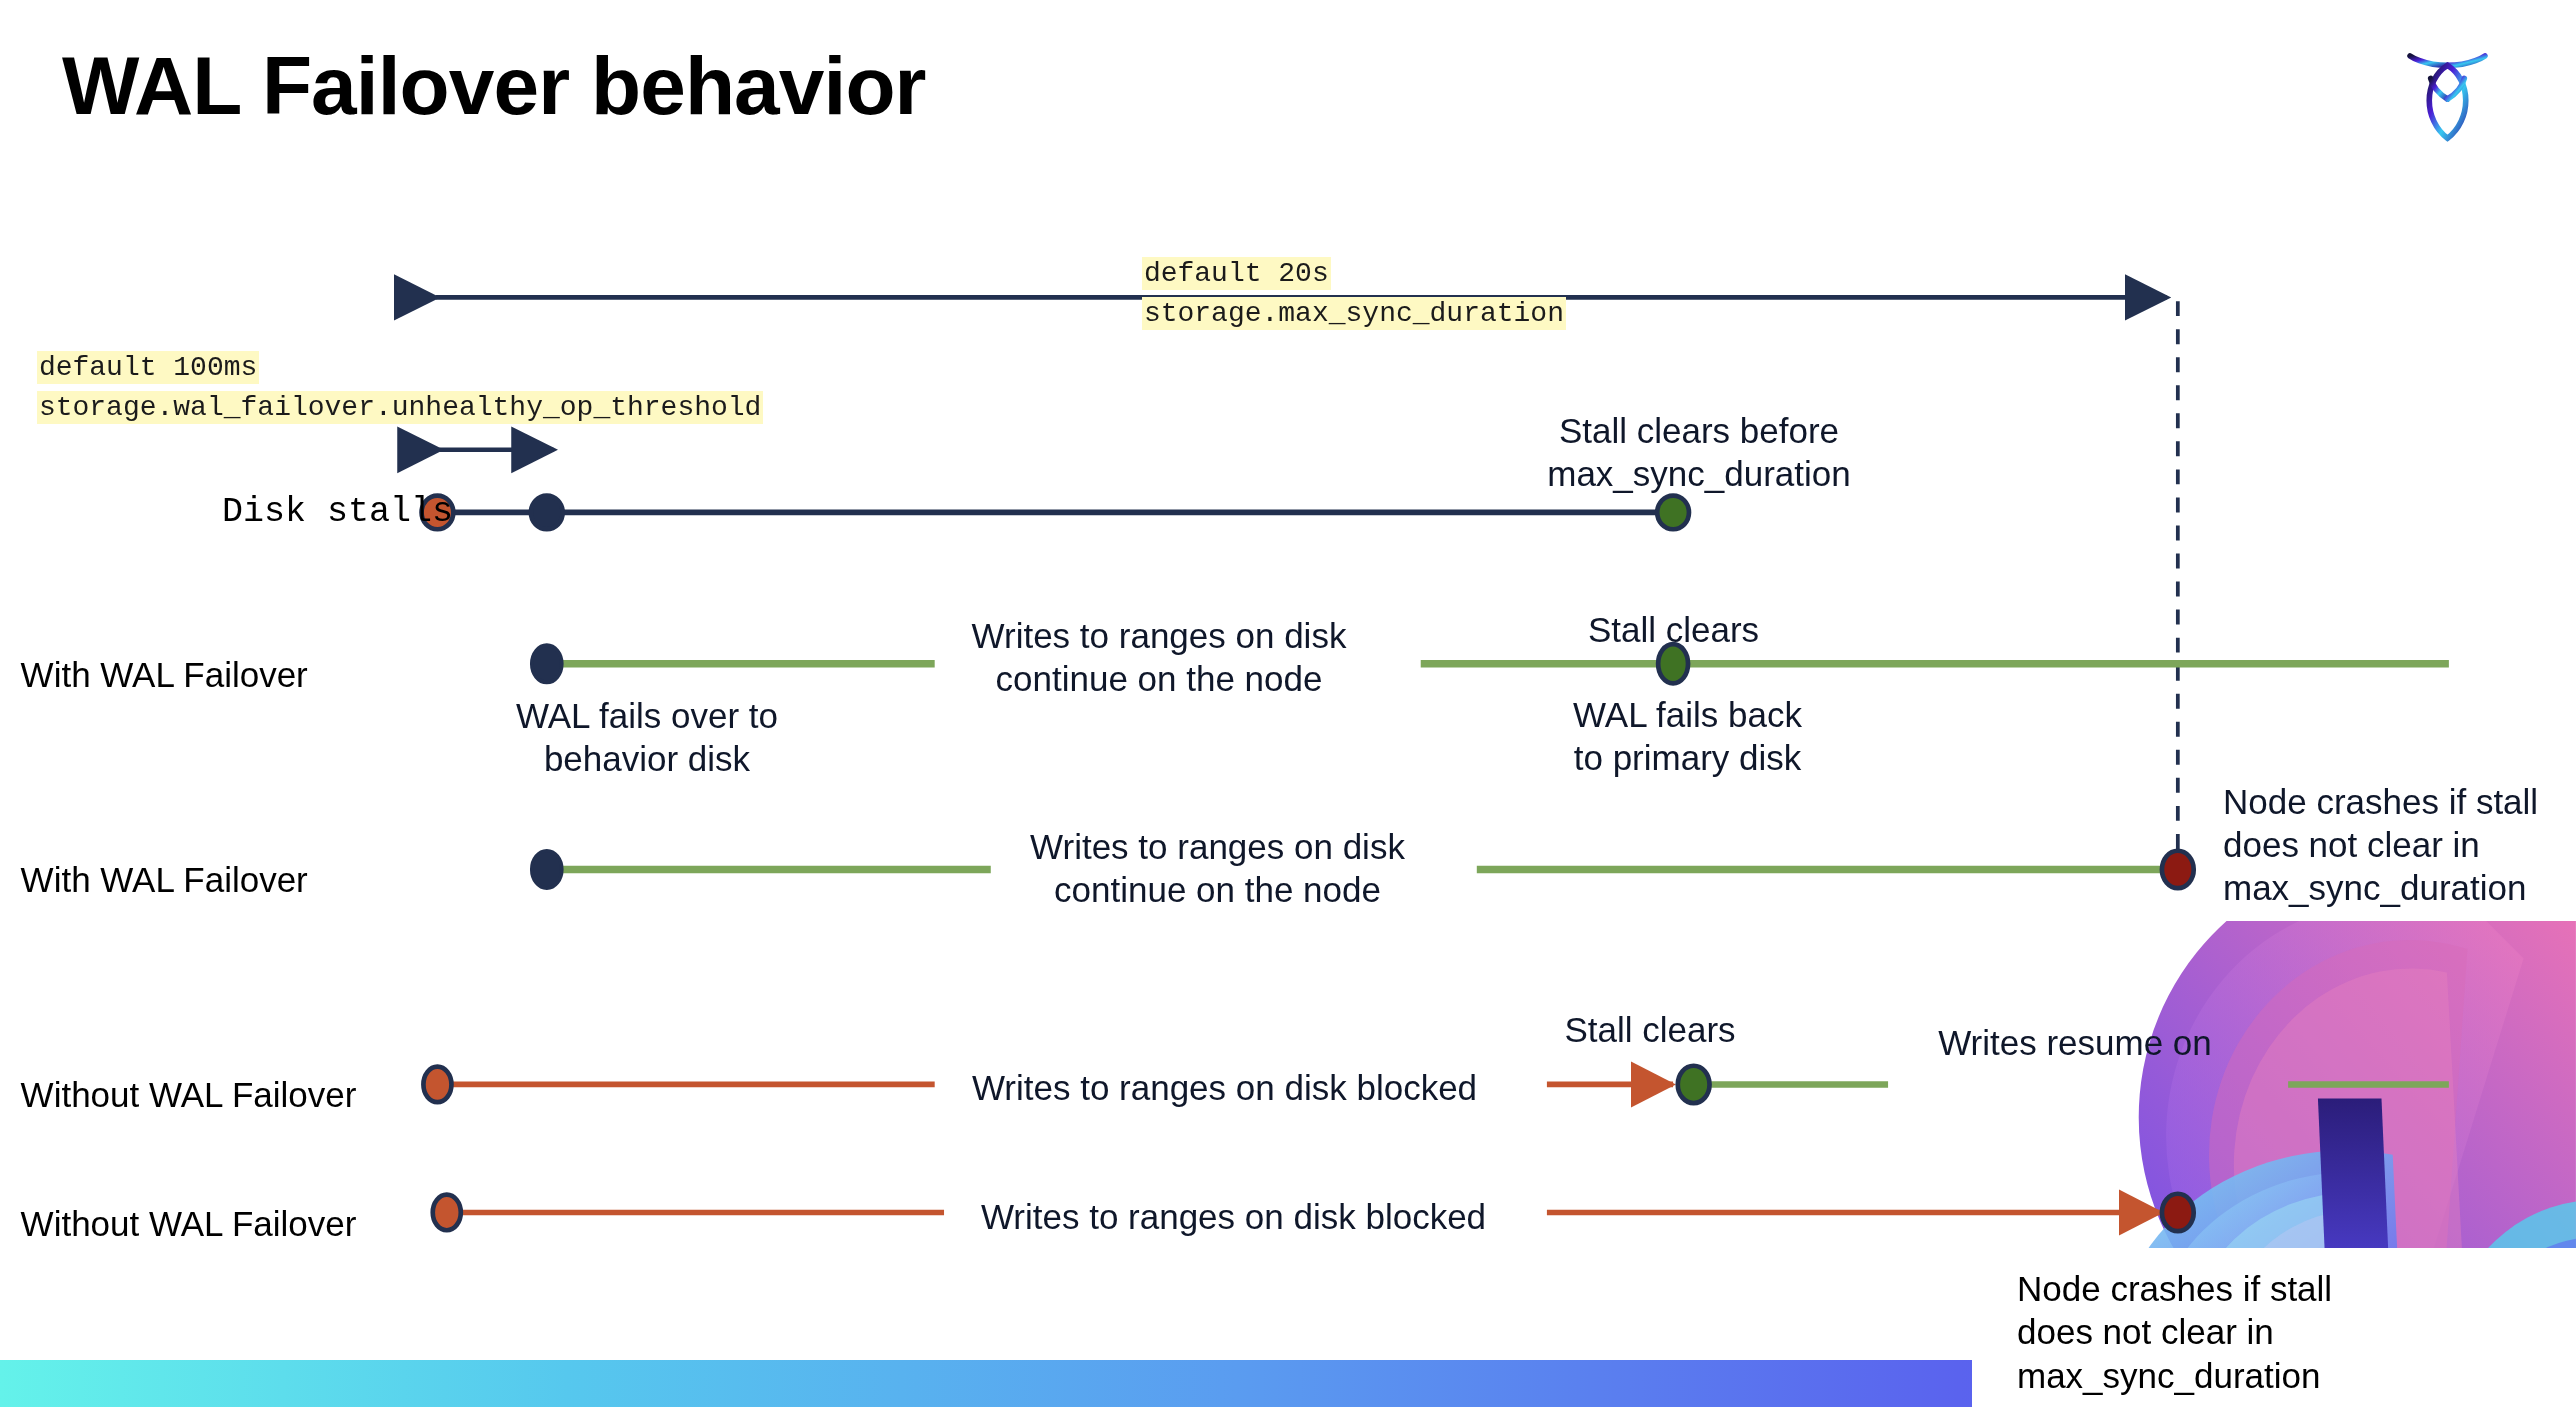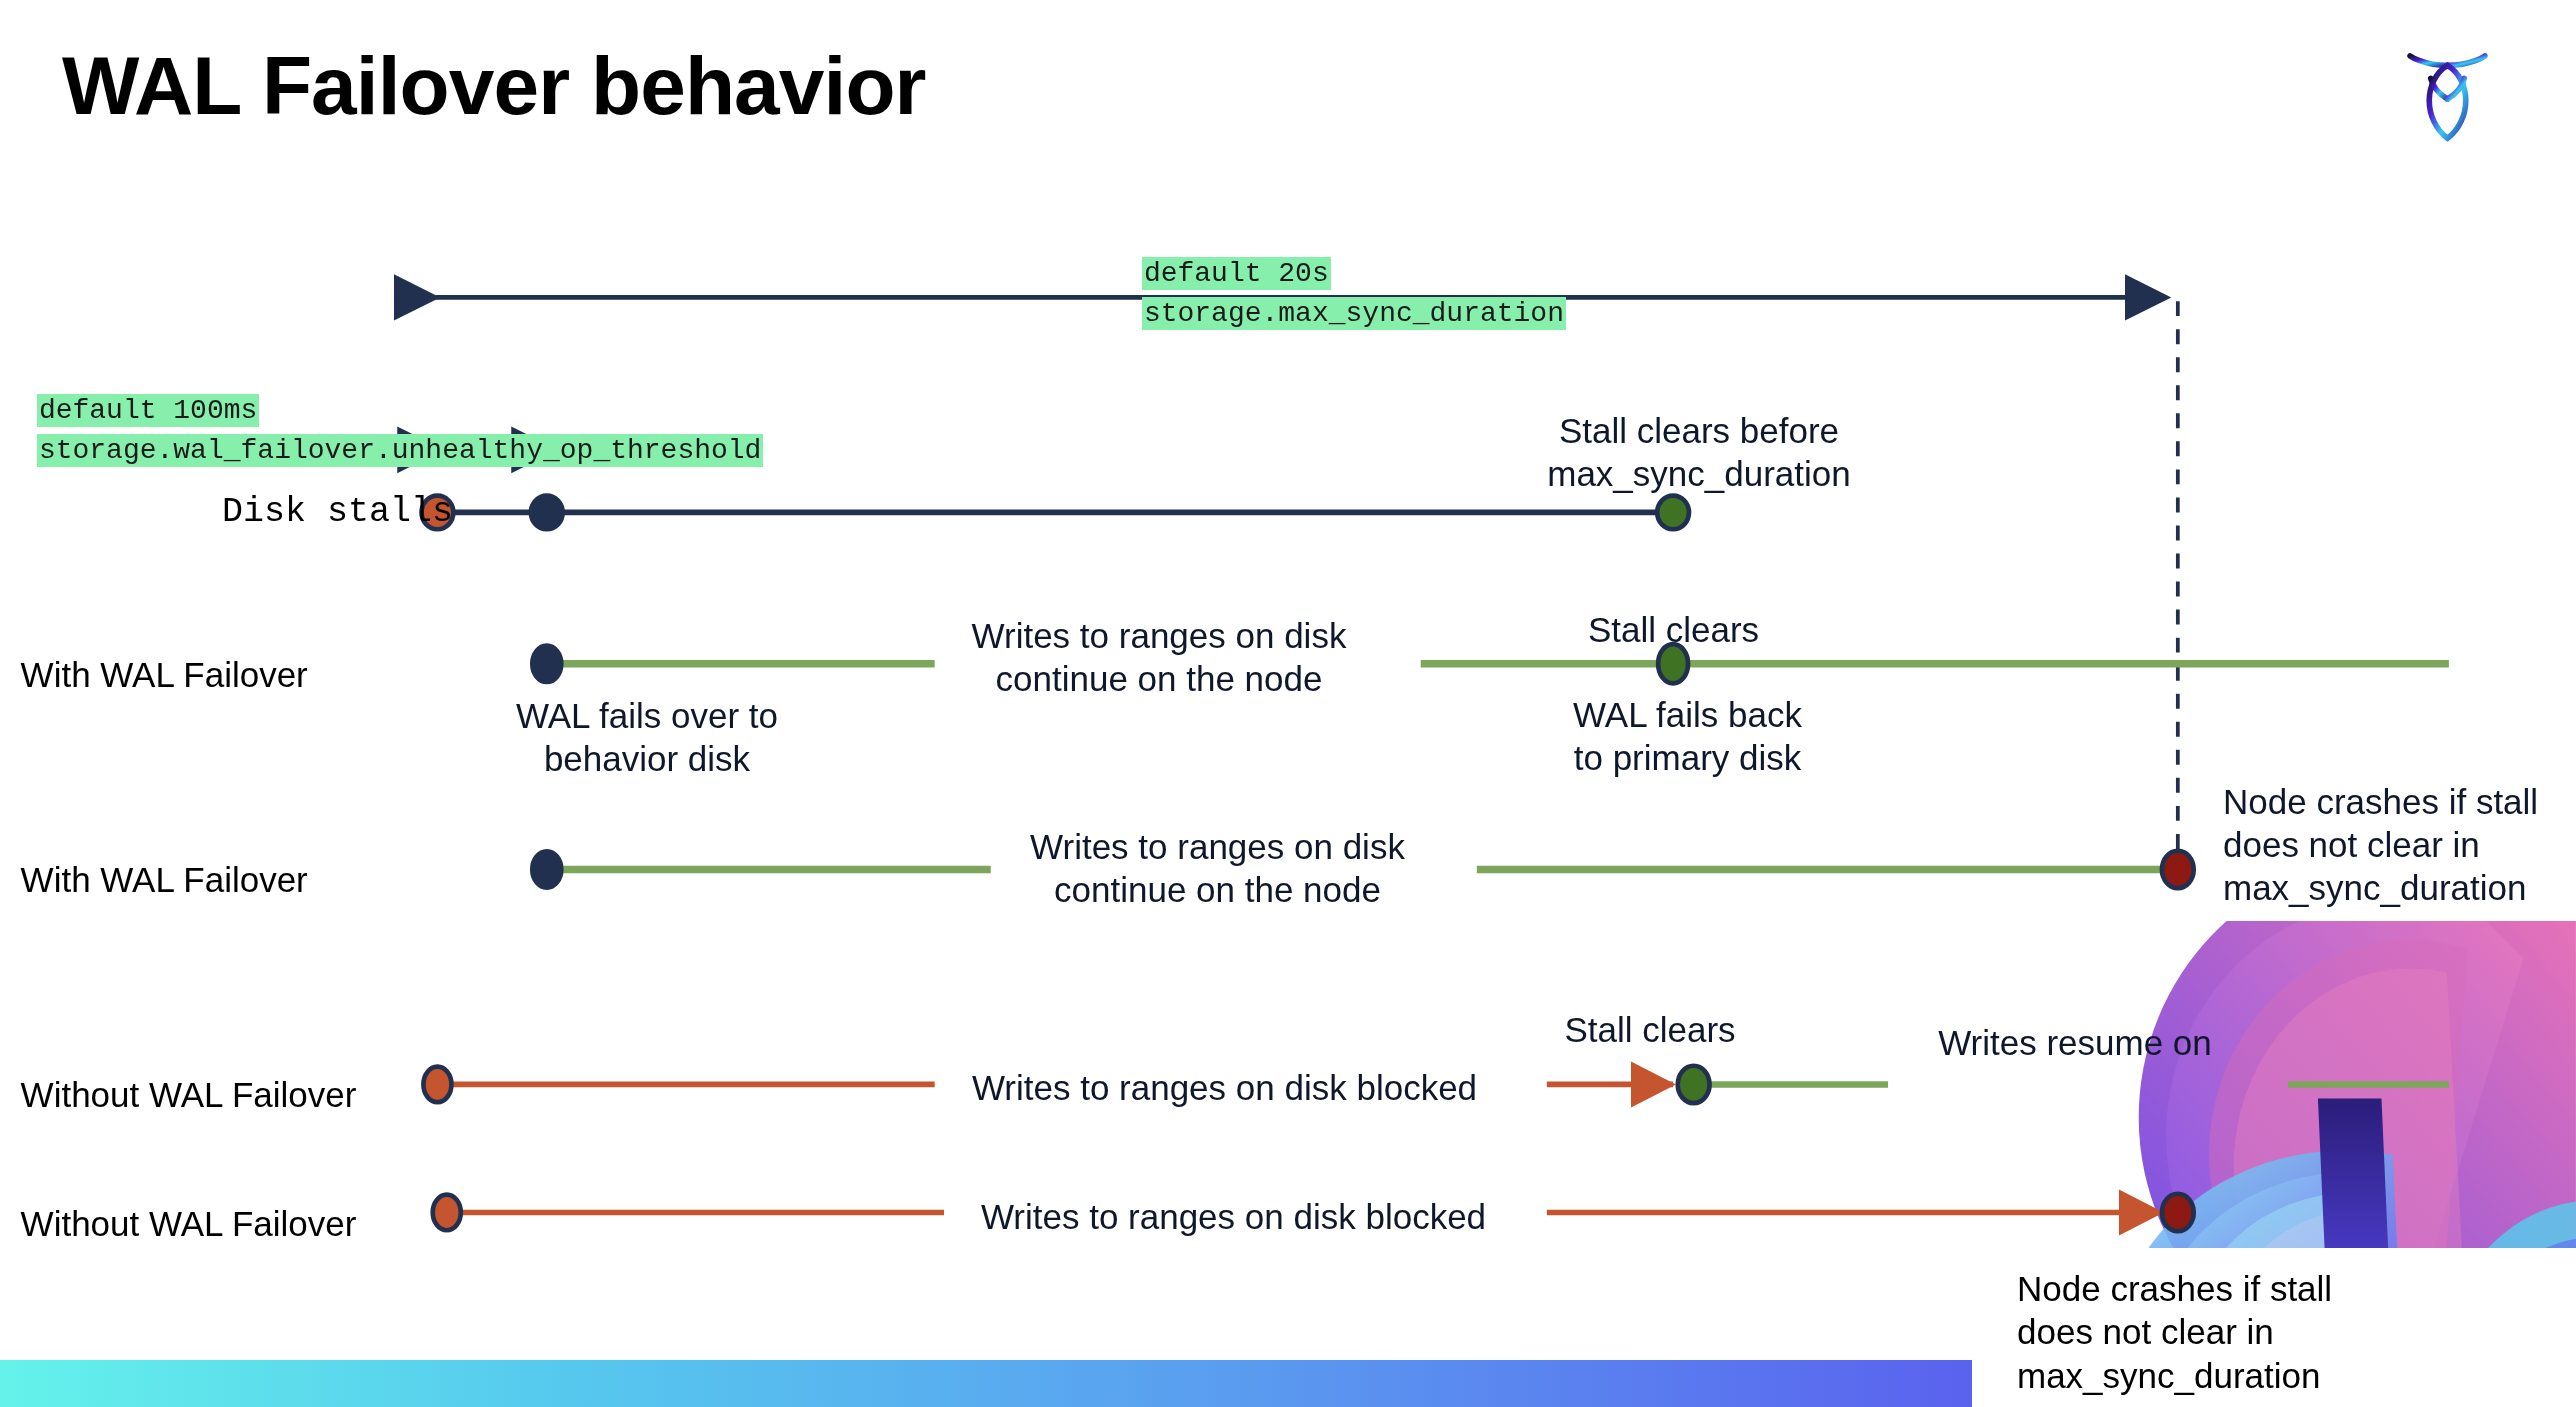--- a/index.html
+++ b/index.html
@@ -24,24 +24,24 @@
   #brand-logo{position:absolute;left:2382px;top:26px;width:131px;height:131px;}
 
   
   .code-label{
     position:absolute;
     font-family:"Liberation Mono", monospace;
     font-size:28px;color:#1b1b1b;
     line-height:1.42;
     white-space:nowrap;
   }
-  .code-label span{background:#86efac;padding:0.9px 1.9px;}
+  .code-label span{background:#fef9c3;padding:0.9px 1.9px;}
 
   #code-maxsync{left:1142px;top:254px;text-align:left;}
-  #code-unhealthy{left:37px;top:348px;text-align:left;margin-top:43px;}
+  #code-unhealthy{left:37px;top:348px;text-align:left;}
 
   
   .row-label{
     position:absolute;font-size:35px;color:#000;white-space:nowrap;
     transform:translateY(-50%);
   }
 
   
   .annot{
     position:absolute;font-size:35px;color:#0f172a;

